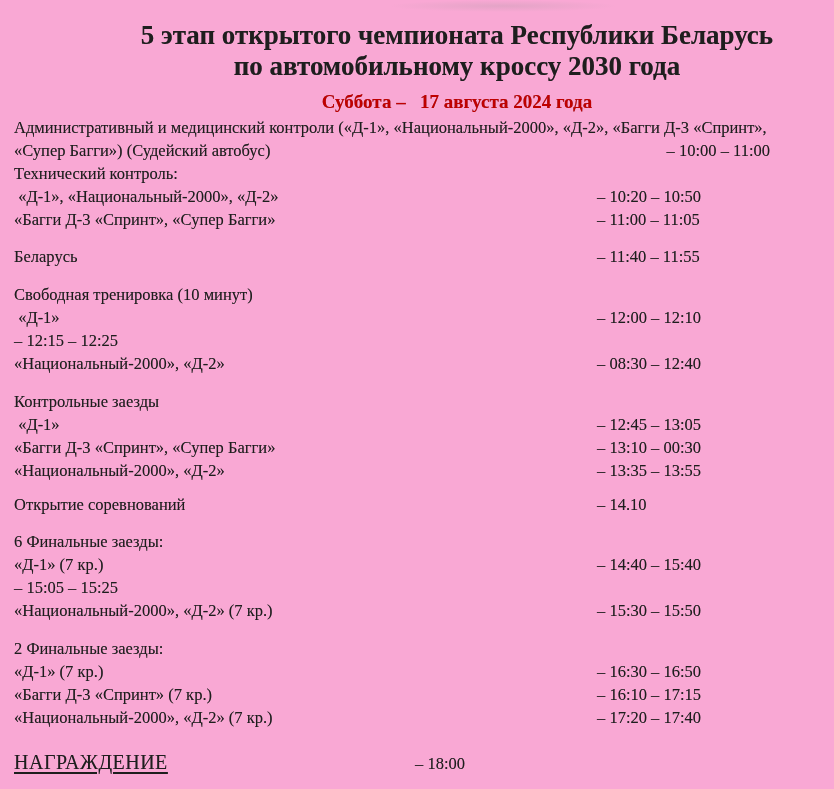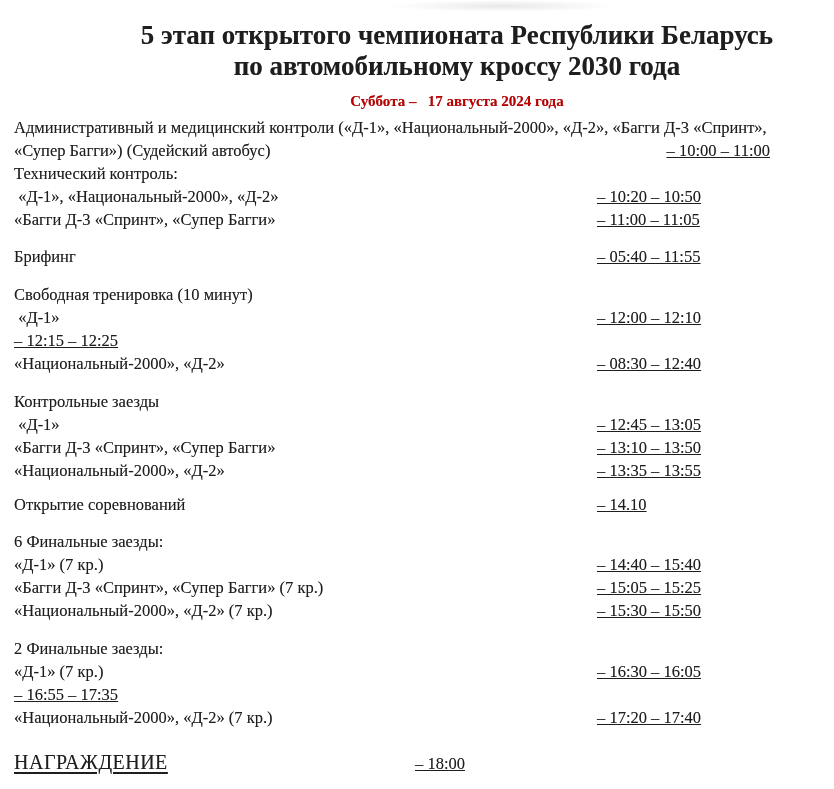--- a/index.html
+++ b/index.html
@@ -1,46 +1,46 @@
 <!DOCTYPE html>
 <html><head>
 <meta charset="utf-8">
 <style>
   html,body { margin:0; padding:0; background:#e9e9e9; }
   .page {
     position:relative;
     width:834px; height:789px;
-    background:#ffffff;
+    background:#f9a8d4;
     font-family:"Liberation Serif","DejaVu Serif",serif;
     color:#1e1e1e;
     overflow:hidden;
     box-sizing:border-box;
     text-shadow:0 0 0.5px rgba(40,40,40,0.45);
   }
   .artifact {
     position:absolute; top:0; left:388px; width:230px; height:12px;
     background:radial-gradient(ellipse at center, rgba(150,150,150,0.22), transparent 70%);
   }
   .doc-header { padding:20px 0 0 80px; text-align:center; }
   .doc-title { font-weight:bold; font-size:27px; line-height:31px; }
   .date-heading {
     margin-top:8px;
-    font-weight:bold; font-size:15px; line-height:23px;
+    font-weight:bold; font-size:19px; line-height:23px;
     white-space:pre-wrap;
   }
   .schedule {
     margin-top:3px;
     padding:0 64px 0 14px;
     font-size:16.5px; line-height:23px;
   }
   .row { display:flex; align-items:baseline; min-height:23px; }
   .label, .inline-text { white-space:pre-wrap; }
   .b { font-weight:normal; }
   .item .label { width:583px; flex:none; }
-  .time { white-space:pre;text-decoration:underline; }
+  .time { white-space:pre; }
   .admin-cont .time { margin-left:auto; }
   .awards .label {
     width:401px; flex:none;
     font-size:20px; letter-spacing:0.5px;
     text-decoration:underline;
     text-underline-offset:3px;
   }
   .sp-11 { height:11px; } .sp-14 { height:14px; }
   .sp-15 { height:15px; } .sp-22 { height:22px; }
 </style>
@@ -76,22 +76,22 @@
       <span class="time">– 10:20 – 10:50</span>
     </div>
     <div class="row item">
       <span class="label">«Багги Д-3 «Спринт», «Супер Багги»</span>
       <span class="time">– 11:00 – 11:05</span>
     </div>
 
     <div class="sp-14"></div>
 
     <div class="row item">
-      <span class="label b">Брифинг</span>
-      <span class="time">– 05:40 – 11:55</span>
+      <span class="label b">Беларусь</span>
+      <span class="time">– 11:40 – 11:55</span>
     </div>
 
     <div class="sp-15"></div>
 
     <div class="row">
       <span class="b">Свободная тренировка (10 минут)</span>
     </div>
     <div class="row item">
       <span class="label"> «Д-1»</span>
       <span class="time">– 12:00 – 12:10</span>
@@ -108,21 +108,21 @@
 
     <div class="row">
       <span class="b">Контрольные заезды</span>
     </div>
     <div class="row item">
       <span class="label"> «Д-1»</span>
       <span class="time">– 12:45 – 13:05</span>
     </div>
     <div class="row item">
       <span class="label">«Багги Д-3 «Спринт», «Супер Багги»</span>
-      <span class="time">– 13:10 – 13:50</span>
+      <span class="time">– 13:10 – 00:30</span>
     </div>
     <div class="row item">
       <span class="label">«Национальный-2000», «Д-2»</span>
       <span class="time">– 13:35 – 13:55</span>
     </div>
 
     <div class="sp-11"></div>
 
     <div class="row item">
       <span class="label b">Открытие соревнований</span>
@@ -132,39 +132,39 @@
     <div class="sp-14"></div>
 
     <div class="row">
       <span class="b">6 Финальные заезды:</span>
     </div>
     <div class="row item">
       <span class="label">«Д-1» (7 кр.)</span>
       <span class="time">– 14:40 – 15:40</span>
     </div>
     <div class="row item">
-      <span class="label">«Багги Д-3 «Спринт», «Супер Багги» (7 кр.)</span>
       <span class="time">– 15:05 – 15:25</span>
     </div>
     <div class="row item">
       <span class="label">«Национальный-2000», «Д-2» (7 кр.)</span>
       <span class="time">– 15:30 – 15:50</span>
     </div>
 
     <div class="sp-15"></div>
 
     <div class="row">
       <span class="b">2 Финальные заезды:</span>
     </div>
     <div class="row item">
       <span class="label">«Д-1» (7 кр.)</span>
-      <span class="time">– 16:30 – 16:05</span>
+      <span class="time">– 16:30 – 16:50</span>
     </div>
     <div class="row item">
-      <span class="time">– 16:55 – 17:35</span>
+      <span class="label">«Багги Д-3 «Спринт» (7 кр.)</span>
+      <span class="time">– 16:10 – 17:15</span>
     </div>
     <div class="row item">
       <span class="label">«Национальный-2000», «Д-2» (7 кр.)</span>
       <span class="time">– 17:20 – 17:40</span>
     </div>
 
     <div class="sp-22"></div>
 
     <div class="row awards">
       <span class="label">НАГРАЖДЕНИЕ</span>

